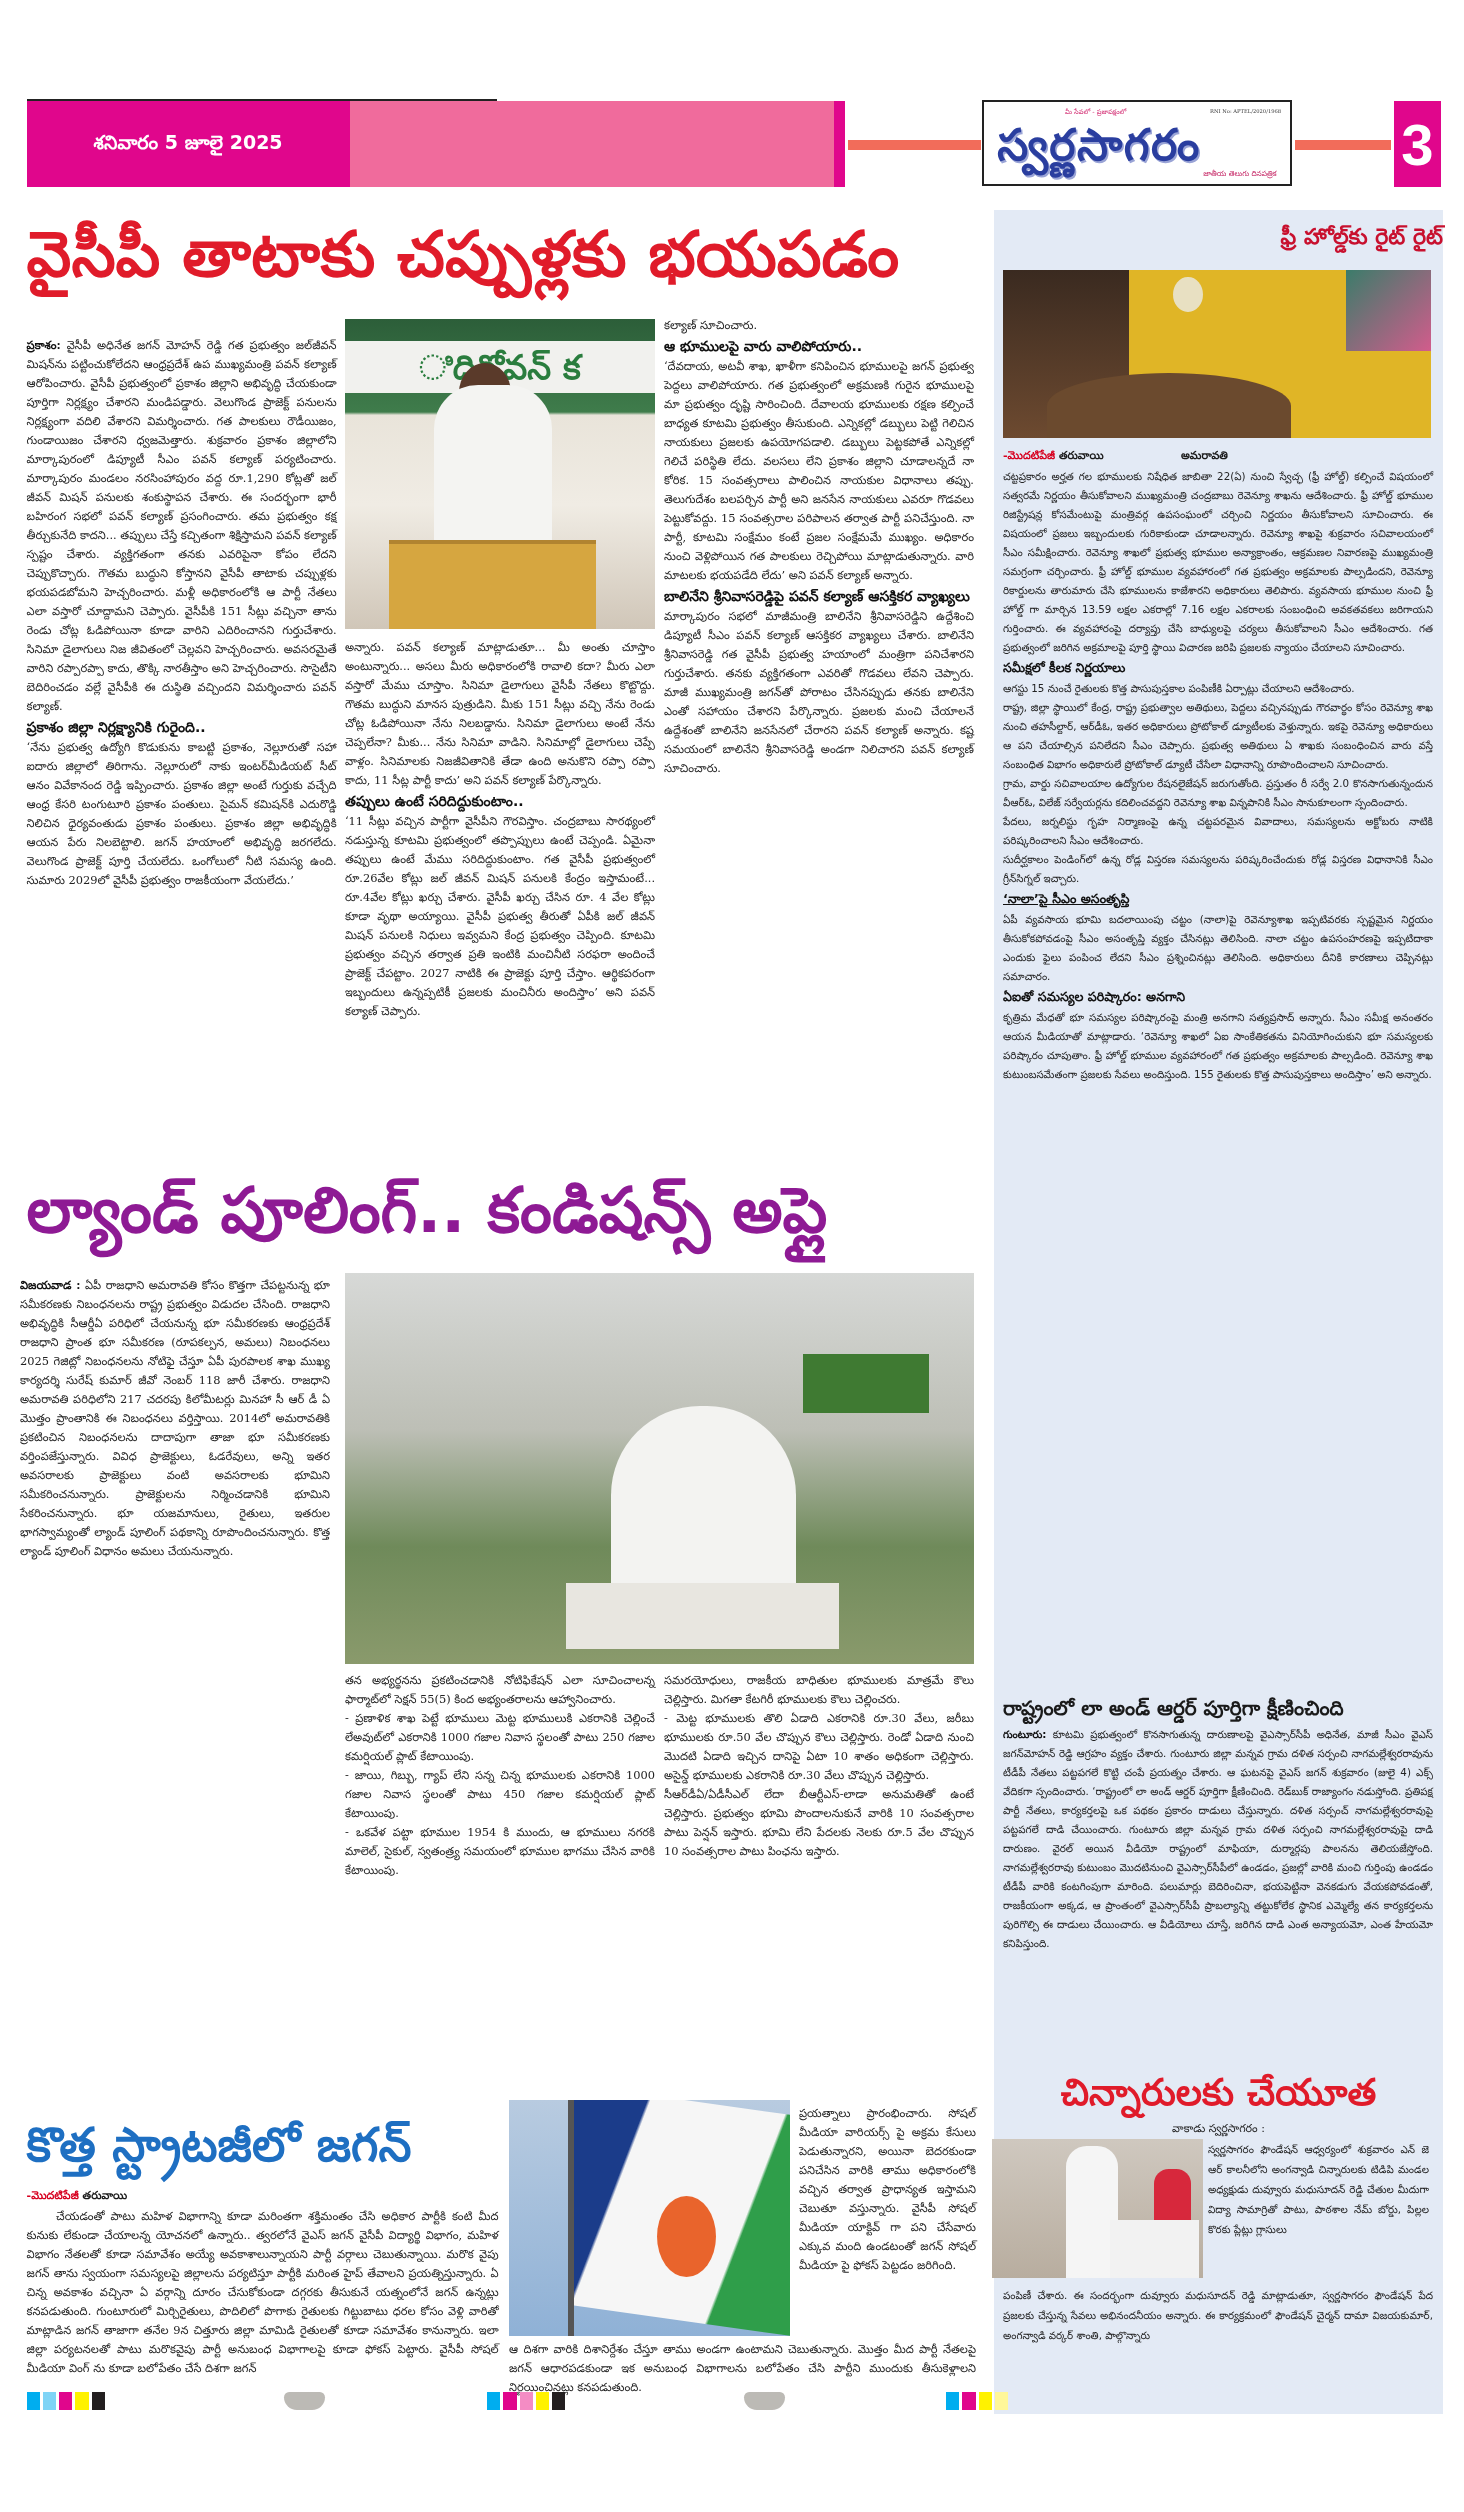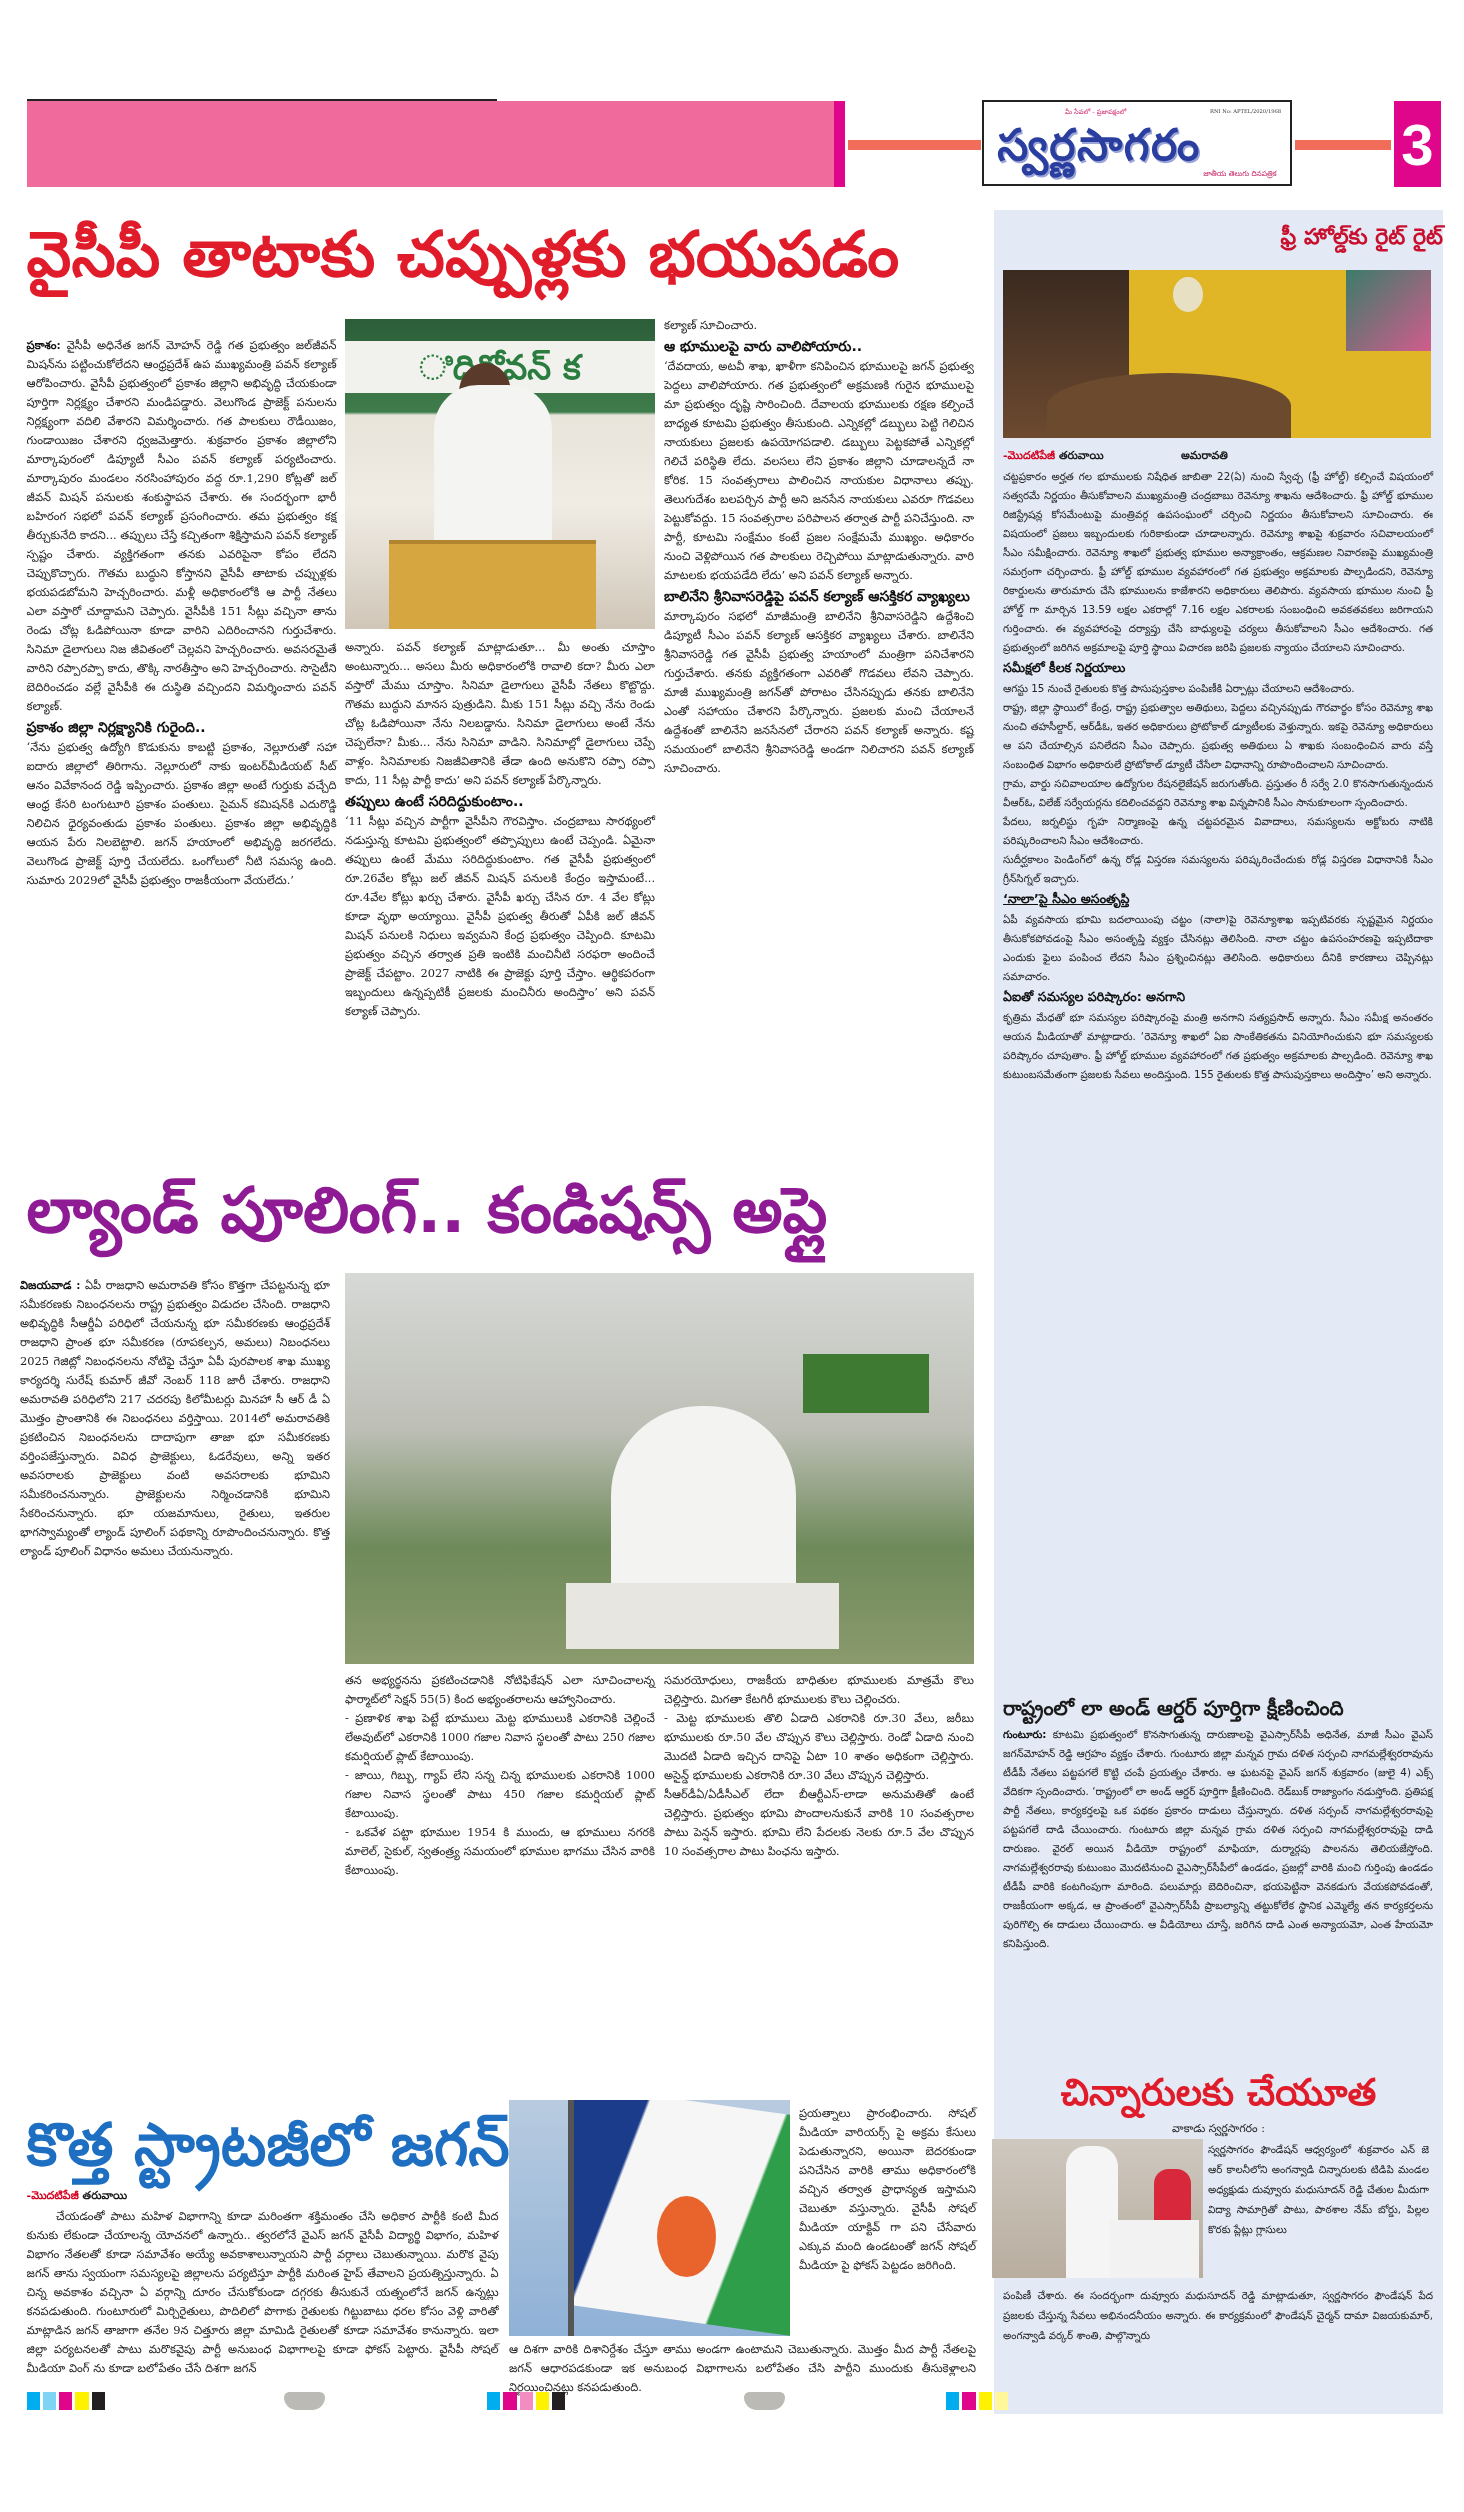--- a/index.html
+++ b/index.html
@@ -64,20 +64,21 @@
 
   .reg-marks { display: flex; gap: 3px; }
   .reg-marks span { width: 13.3px; height: 17.7px; display: block; }
   .gray-circle { width: 41px; height: 17.7px; background: #bcbab5; border-radius: 5.9px 5.9px 14.8px 14.8px; }
 </style>
 </head>
 <body>
 
 <div class="abs date-bar">
   <div class="topline"></div>
+  <div class="dark">శనివారం 5 జూలై 2025</div>
   <div class="endcap"></div>
 </div>
 <div class="abs connector" style="left:848px;top:140px;width:133px;"></div>
 <div class="abs logo-box">
   <span class="tagline-top">మీ సేవలో - ప్రజాపక్షంలో</span>
   <span class="rni">RNI No: APTEL/2020/1968</span>
   <span class="brand">స్వర్ణసాగరం</span>
   <span class="tagline-bot">జాతీయ తెలుగు దినపత్రిక</span>
 </div>
 <div class="abs connector" style="left:1295px;top:140px;width:96px;"></div>
@@ -130,21 +131,21 @@
   <p>- జాయి, గిబ్బు, గ్యాప్ లేని సన్న చిన్న భూములకు ఎకరానికి 1000 గజాల నివాస స్థలంతో పాటు 450 గజాల కమర్షియల్ ప్లాట్ కేటాయింపు.</p>
   <p>- ఒకవేళ పట్టా భూముల 1954 కి ముందు, ఆ భూములు నగరకి మాలెల్, సైకుల్, స్వతంత్ర్య సమయంలో భూముల భాగము చేసిన వారికి కేటాయింపు.</p>
 </div>
 
 <div class="abs col-text" style="left:664px;top:1671px;width:310px;">
   <p>సమరయోధులు, రాజకీయ బాధితుల భూములకు మాత్రమే కౌలు చెల్లిస్తారు. మిగతా కేటగిరీ భూములకు కౌలు చెల్లించరు.</p>
   <p>- మెట్ట భూములకు తొలి ఏడాది ఎకరానికి రూ.30 వేలు, జరీబు భూములకు రూ.50 వేల చొప్పున కౌలు చెల్లిస్తారు. రెండో ఏడాది నుంచి మొదటి ఏడాది ఇచ్చిన దానిపై ఏటా 10 శాతం అధికంగా చెల్లిస్తారు. అసైన్డ్ భూములకు ఎకరానికి రూ.30 వేలు చొప్పున చెల్లిస్తారు.</p>
   <p>సీఆర్‌డీఏ/ఏడీసీఎల్ లేదా బీఆర్టీఎస్-లాడా అనుమతితో ఉంటే చెల్లిస్తారు. ప్రభుత్వం భూమి పొందాలనుకునే వారికి 10 సంవత్సరాల పాటు పెన్షన్ ఇస్తారు. భూమి లేని పేదలకు నెలకు రూ.5 వేల చొప్పున 10 సంవత్సరాల పాటు పింఛను ఇస్తారు.</p>
 </div>
 
-<div class="abs hl-blue" style="left:26.6px;top:2104px;width:472px;font-size:59px;line-height:81px;white-space:nowrap;">కొత్త స్ట్రాటజీలో జగన్</div>
+<div class="abs hl-blue" style="left:26.6px;top:2104px;width:472px;font-size:47px;line-height:81px;white-space:nowrap;">కొత్త స్ట్రాటజీలో జగన్</div>
 <div class="abs kicker" style="left:26.6px;top:2189px;">
   <span class="red">-మొదటిపేజీ</span>
   <span>తరువాయి</span>
 </div>
 <div class="abs col-text" style="left:26.6px;top:2207px;width:472px;text-indent:29.5px;">చేయడంతో పాటు మహిళ విభాగాన్ని కూడా మరింతగా శక్తిమంతం చేసి అధికార పార్టీకి కంటి మీద కునుకు లేకుండా చేయాలన్న యోచనలో ఉన్నారు.. త్వరలోనే వైఎస్ జగన్ వైసీపీ విద్యార్థి విభాగం, మహిళ విభాగం నేతలతో కూడా సమావేశం అయ్యే అవకాశాలున్నాయని పార్టీ వర్గాలు చెబుతున్నాయి. మరొక వైపు జగన్ తాను స్వయంగా సమస్యలపై జిల్లాలను పర్యటిస్తూ పార్టీకి మరింత హైప్ తేవాలని ప్రయత్నిస్తున్నారు. ఏ చిన్న అవకాశం వచ్చినా ఏ వర్గాన్ని దూరం చేసుకోకుండా దగ్గరకు తీసుకునే యత్నంలోనే జగన్ ఉన్నట్లు కనపడుతుంది. గుంటూరులో మిర్చిరైతులు, పొదిలిలో పొగాకు రైతులకు గిట్టుబాటు ధరల కోసం వెళ్లి వారితో మాట్లాడిన జగన్ తాజాగా తనేల 9న చిత్తూరు జిల్లా మామిడి రైతులతో కూడా సమావేశం కానున్నారు. ఇలా జిల్లా పర్యటనలతో పాటు మరొకవైపు పార్టీ అనుబంధ విభాగాలపై కూడా ఫోకస్ పెట్టారు. వైసీపీ సోషల్ మీడియా వింగ్ ను కూడా బలోపేతం చేసే దిశగా జగన్</div>
 
 <div class="abs photo flag-photo" style="left:509px;top:2100px;width:281px;height:236px;">
   <div class="pole"></div>
   <div class="flag"></div>
   <div class="emblem"></div>

